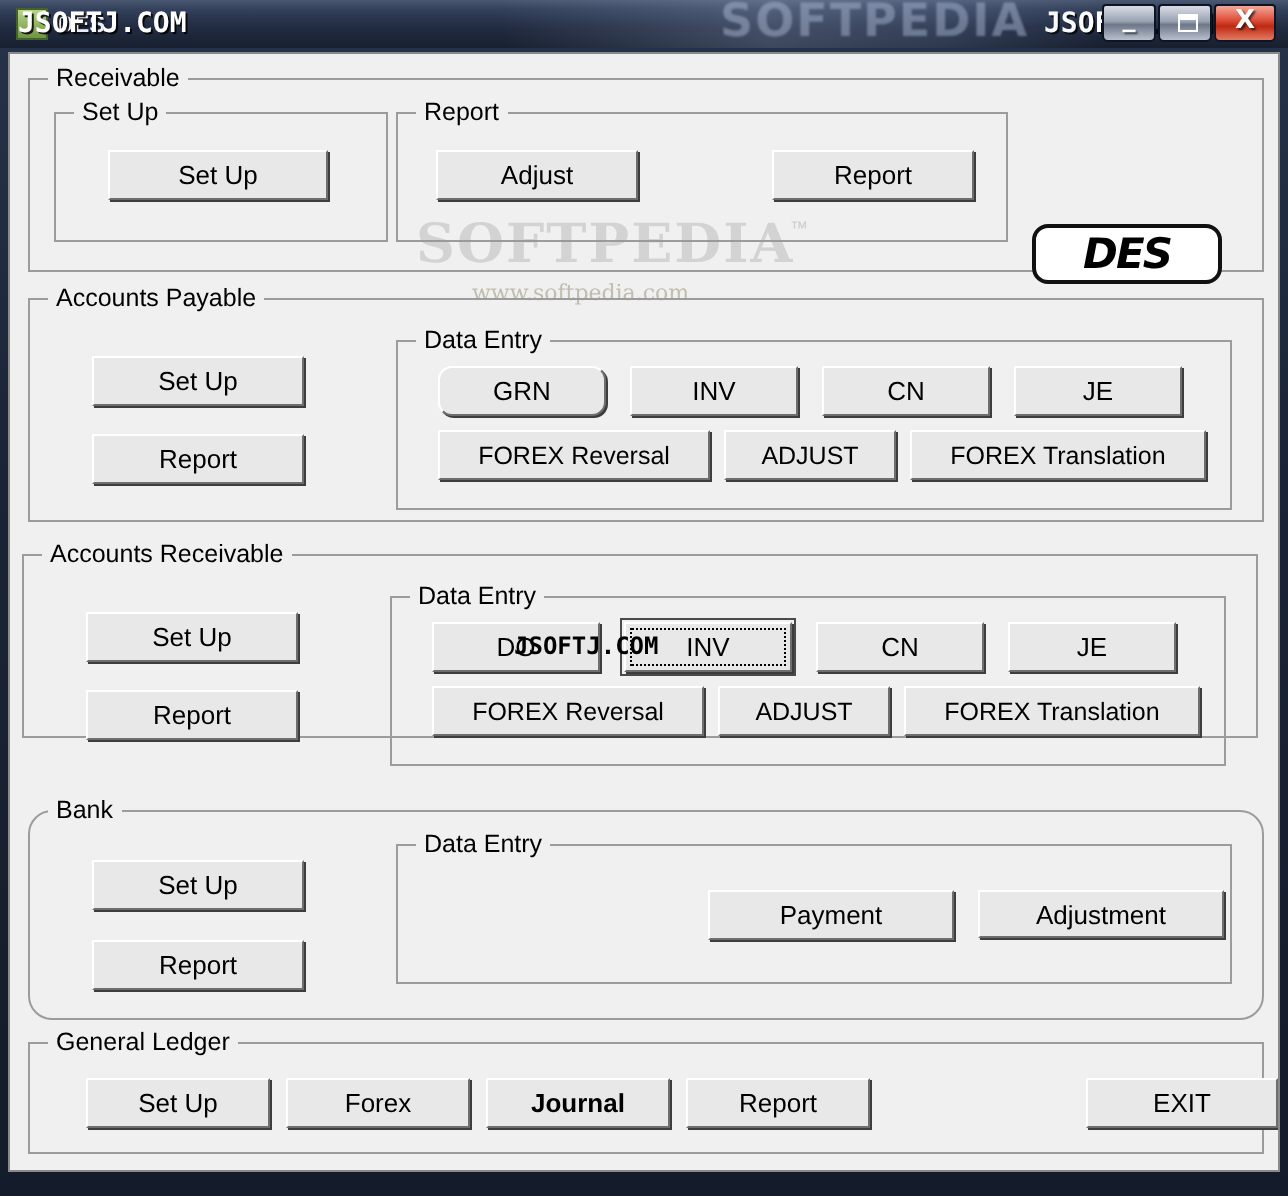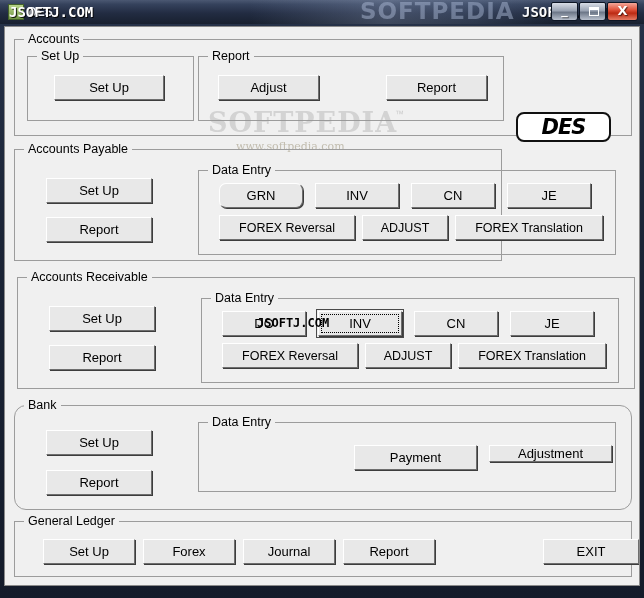--- a/index.html
+++ b/index.html
@@ -174,21 +174,21 @@
       <div class="minibox"></div>
     </div>
     <div id="btn-close" class="winbtn">
       <div class="winglyph">X</div>
     </div>
   </div>
 
   <div id="client">
 
     <div class="gb" style="left:9px; top:12px; width:618px; height:97px;">
-      <div class="gb-label">Accounts</div>
+      <div class="gb-label">Receivable</div>
 
       <div class="gb" style="left:12px; top:16px; width:167px; height:65px;">
         <div class="gb-label">Set Up</div>
         <div class="btn" style="left:26px; top:18px; width:110px; height:25px;">Set Up</div>
       </div>
 
       <div class="gb" style="left:183px; top:16px; width:306px; height:65px;">
         <div class="gb-label">Report</div>
         <div class="btn" style="left:19px; top:18px; width:101px; height:25px;">Adjust</div>
         <div class="btn" style="left:187px; top:18px; width:101px; height:25px;">Report</div>
@@ -198,41 +198,41 @@
     <div id="des-logo">
       <span>DES</span>
     </div>
 
     <div id="wm-softpedia">
       <div class="big">SOFTPEDIA</div>
       <div class="tm">™</div>
       <div class="small">www.softpedia.com</div>
     </div>
 
-    <div class="gb" style="left:9px; top:122px; width:488px; height:112px;">
+    <div class="gb" style="left:9px; top:122px; width:618px; height:112px;">
       <div class="gb-label">Accounts Payable</div>
 
       <div class="btn" style="left:31px; top:28px; width:106px; height:25px;">Set Up</div>
       <div class="btn" style="left:31px; top:67px; width:106px; height:25px;">Report</div>
 
       <div class="gb" style="left:183px; top:20px; width:418px; height:85px;">
         <div class="gb-label">Data Entry</div>
 
         <div class="btn" style="left:20px;  top:12px; width:84px; height:25px;border-radius:7px;">GRN</div>
         <div class="btn" style="left:116px; top:12px; width:84px; height:25px;">INV</div>
         <div class="btn" style="left:212px; top:12px; width:84px; height:25px;">CN</div>
         <div class="btn" style="left:308px; top:12px; width:84px; height:25px;">JE</div>
 
         <div class="btn small" style="left:20px;  top:44px; width:136px; height:25px;">FOREX Reversal</div>
         <div class="btn small" style="left:163px; top:44px; width:86px; height:25px;">ADJUST</div>
         <div class="btn small" style="left:256px; top:44px; width:148px; height:25px;">FOREX Translation</div>
       </div>
     </div>
 
-    <div class="gb" style="left:12px; top:250px; width:618px; height:112px;">
+    <div class="gb" style="left:6px; top:250px; width:618px; height:92px;">
       <div class="gb-label">Accounts Receivable</div>
 
       <div class="btn" style="left:31px; top:28px; width:106px; height:25px;">Set Up</div>
       <div class="btn" style="left:31px; top:67px; width:106px; height:25px;">Report</div>
 
       <div class="gb" style="left:183px; top:20px; width:418px; height:85px;">
         <div class="gb-label">Data Entry</div>
 
         <div class="btn" style="left:20px;  top:12px; width:84px; height:25px;">DO</div>
         <div class="btn focused" style="left:116px; top:12px; width:84px; height:25px;">
@@ -253,28 +253,28 @@
     <div class="gb" style="left:9px; top:378px; width:618px; height:105px;border-radius:12px;">
       <div class="gb-label">Bank</div>
 
       <div class="btn" style="left:31px; top:24px; width:106px; height:25px;">Set Up</div>
       <div class="btn" style="left:31px; top:64px; width:106px; height:25px;">Report</div>
 
       <div class="gb" style="left:183px; top:16px; width:418px; height:70px;">
         <div class="gb-label">Data Entry</div>
 
         <div class="btn" style="left:155px; top:22px; width:123px; height:25px;">Payment</div>
-        <div class="btn" style="left:290px; top:22px; width:123px; height:17px;text-align:right;">Adjustment</div>
+        <div class="btn" style="left:290px; top:22px; width:123px; height:24px;text-align:right;">Adjustment</div>
       </div>
     </div>
 
     <div class="gb" style="left:9px; top:494px; width:618px; height:56px;">
       <div class="gb-label">General Ledger</div>
 
       <div class="btn" style="left:28px;  top:17px; width:92px; height:25px;">Set Up</div>
       <div class="btn" style="left:128px; top:17px; width:92px; height:25px;">Forex</div>
-      <div class="btn" style="left:228px; top:17px; width:92px; height:25px;">Journal</div>
+      <div class="btn" style="left:228px; top:17px; width:92px; height:25px;font-weight:bold;">Journal</div>
       <div class="btn" style="left:328px; top:17px; width:92px; height:25px;">Report</div>
       <div class="btn" style="left:528px; top:17px; width:96px; height:25px;">EXIT</div>
     </div>
 
   </div>
 </div>
 
 </body></html>

